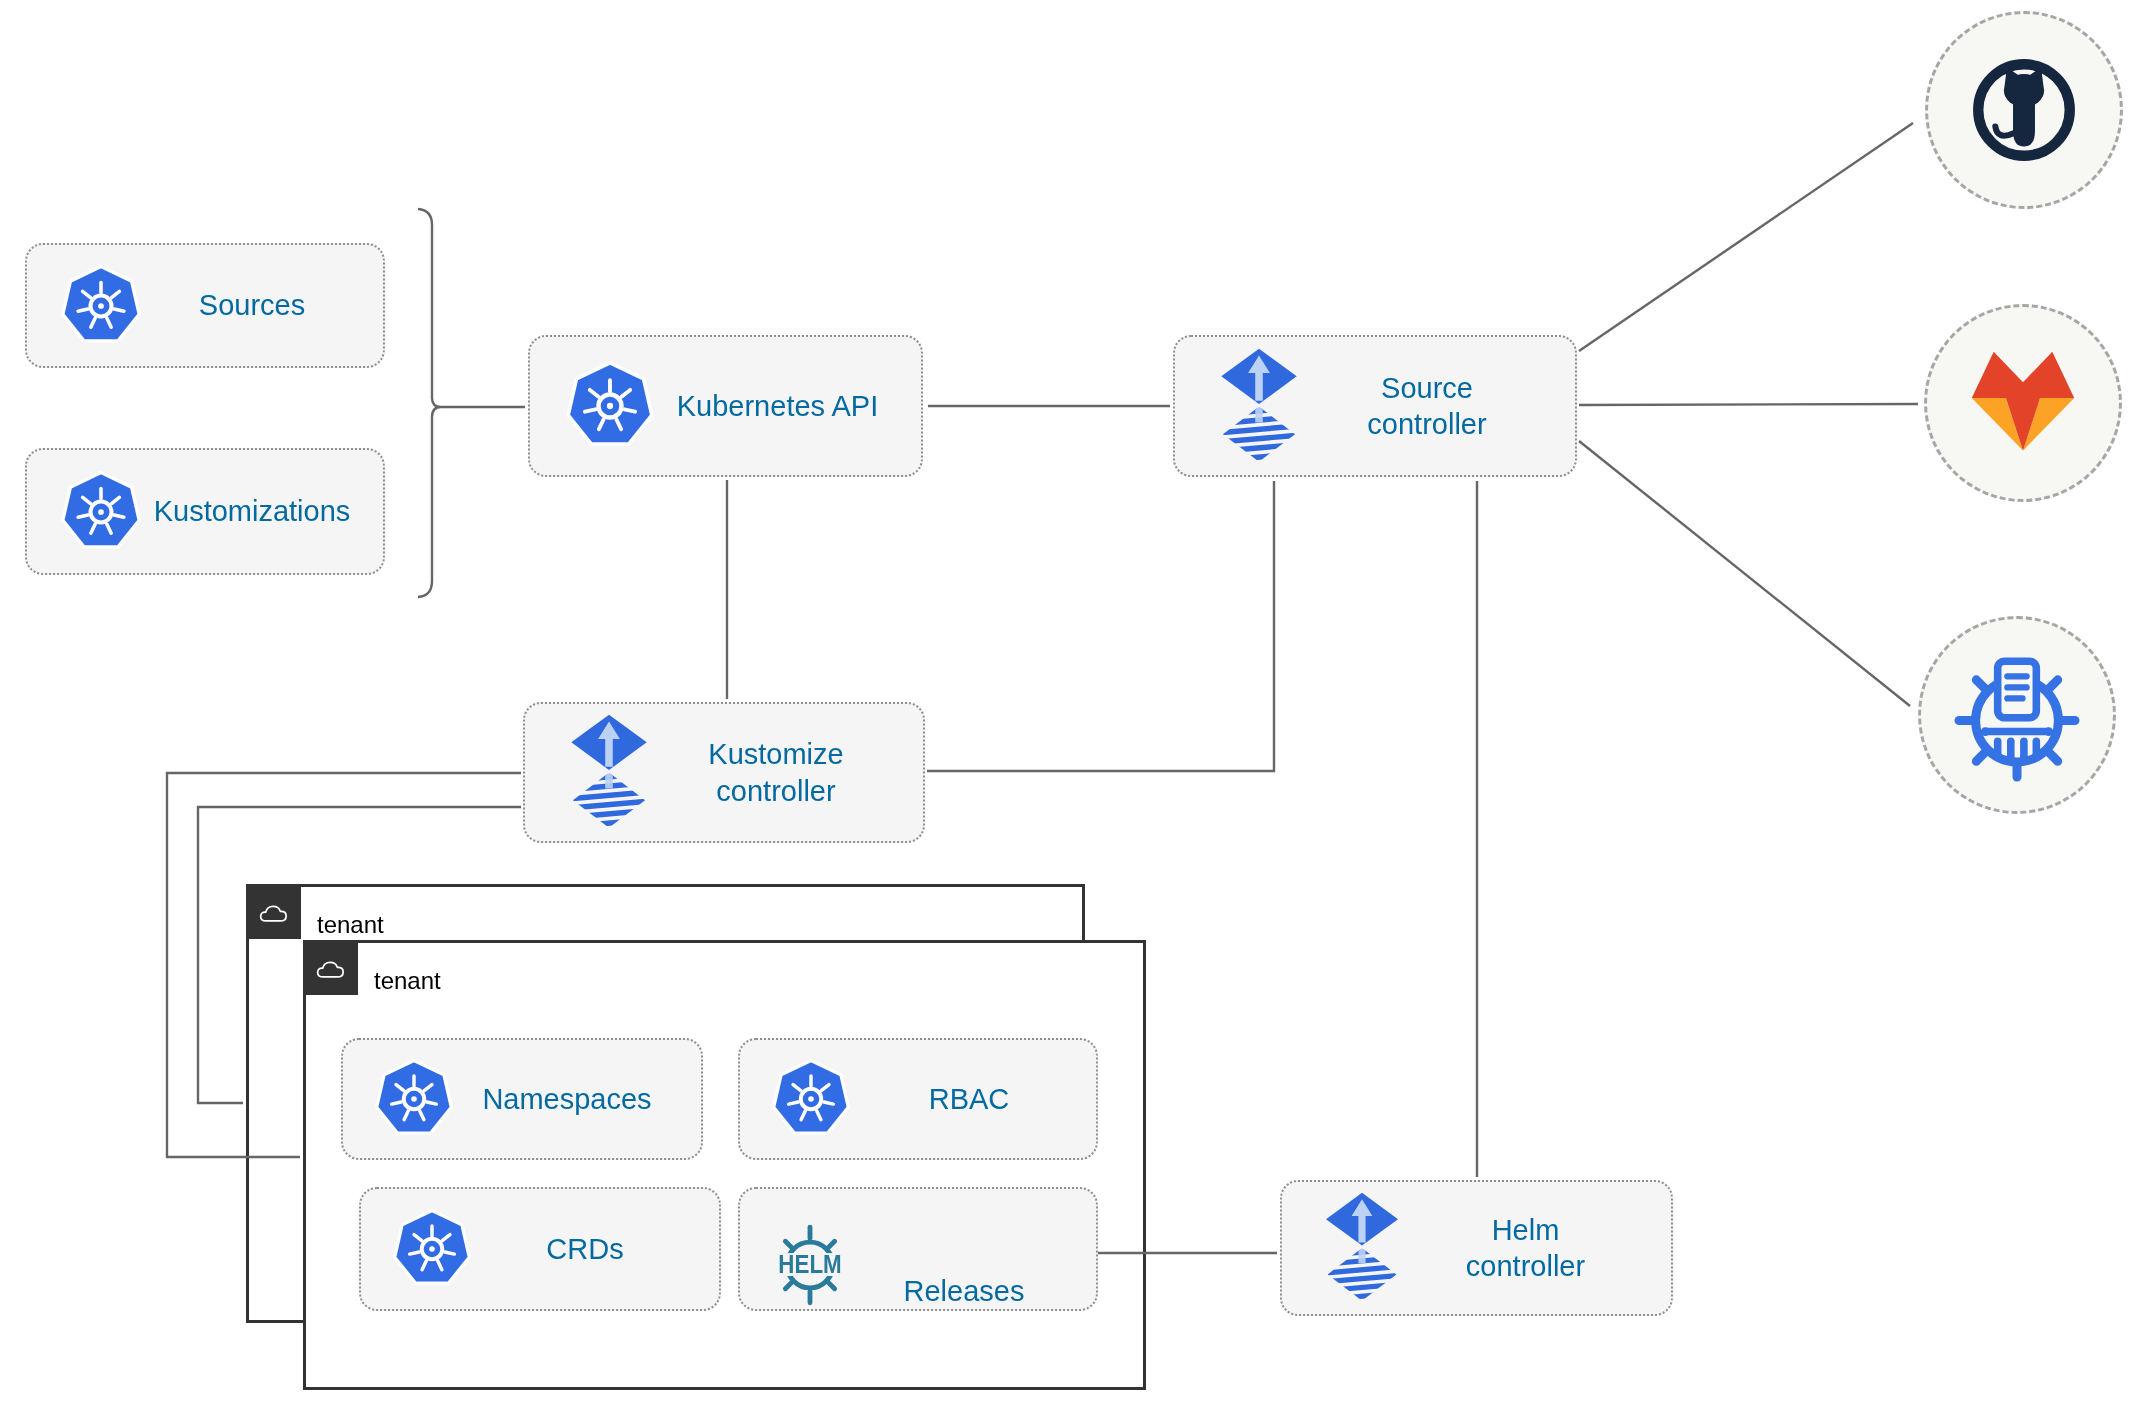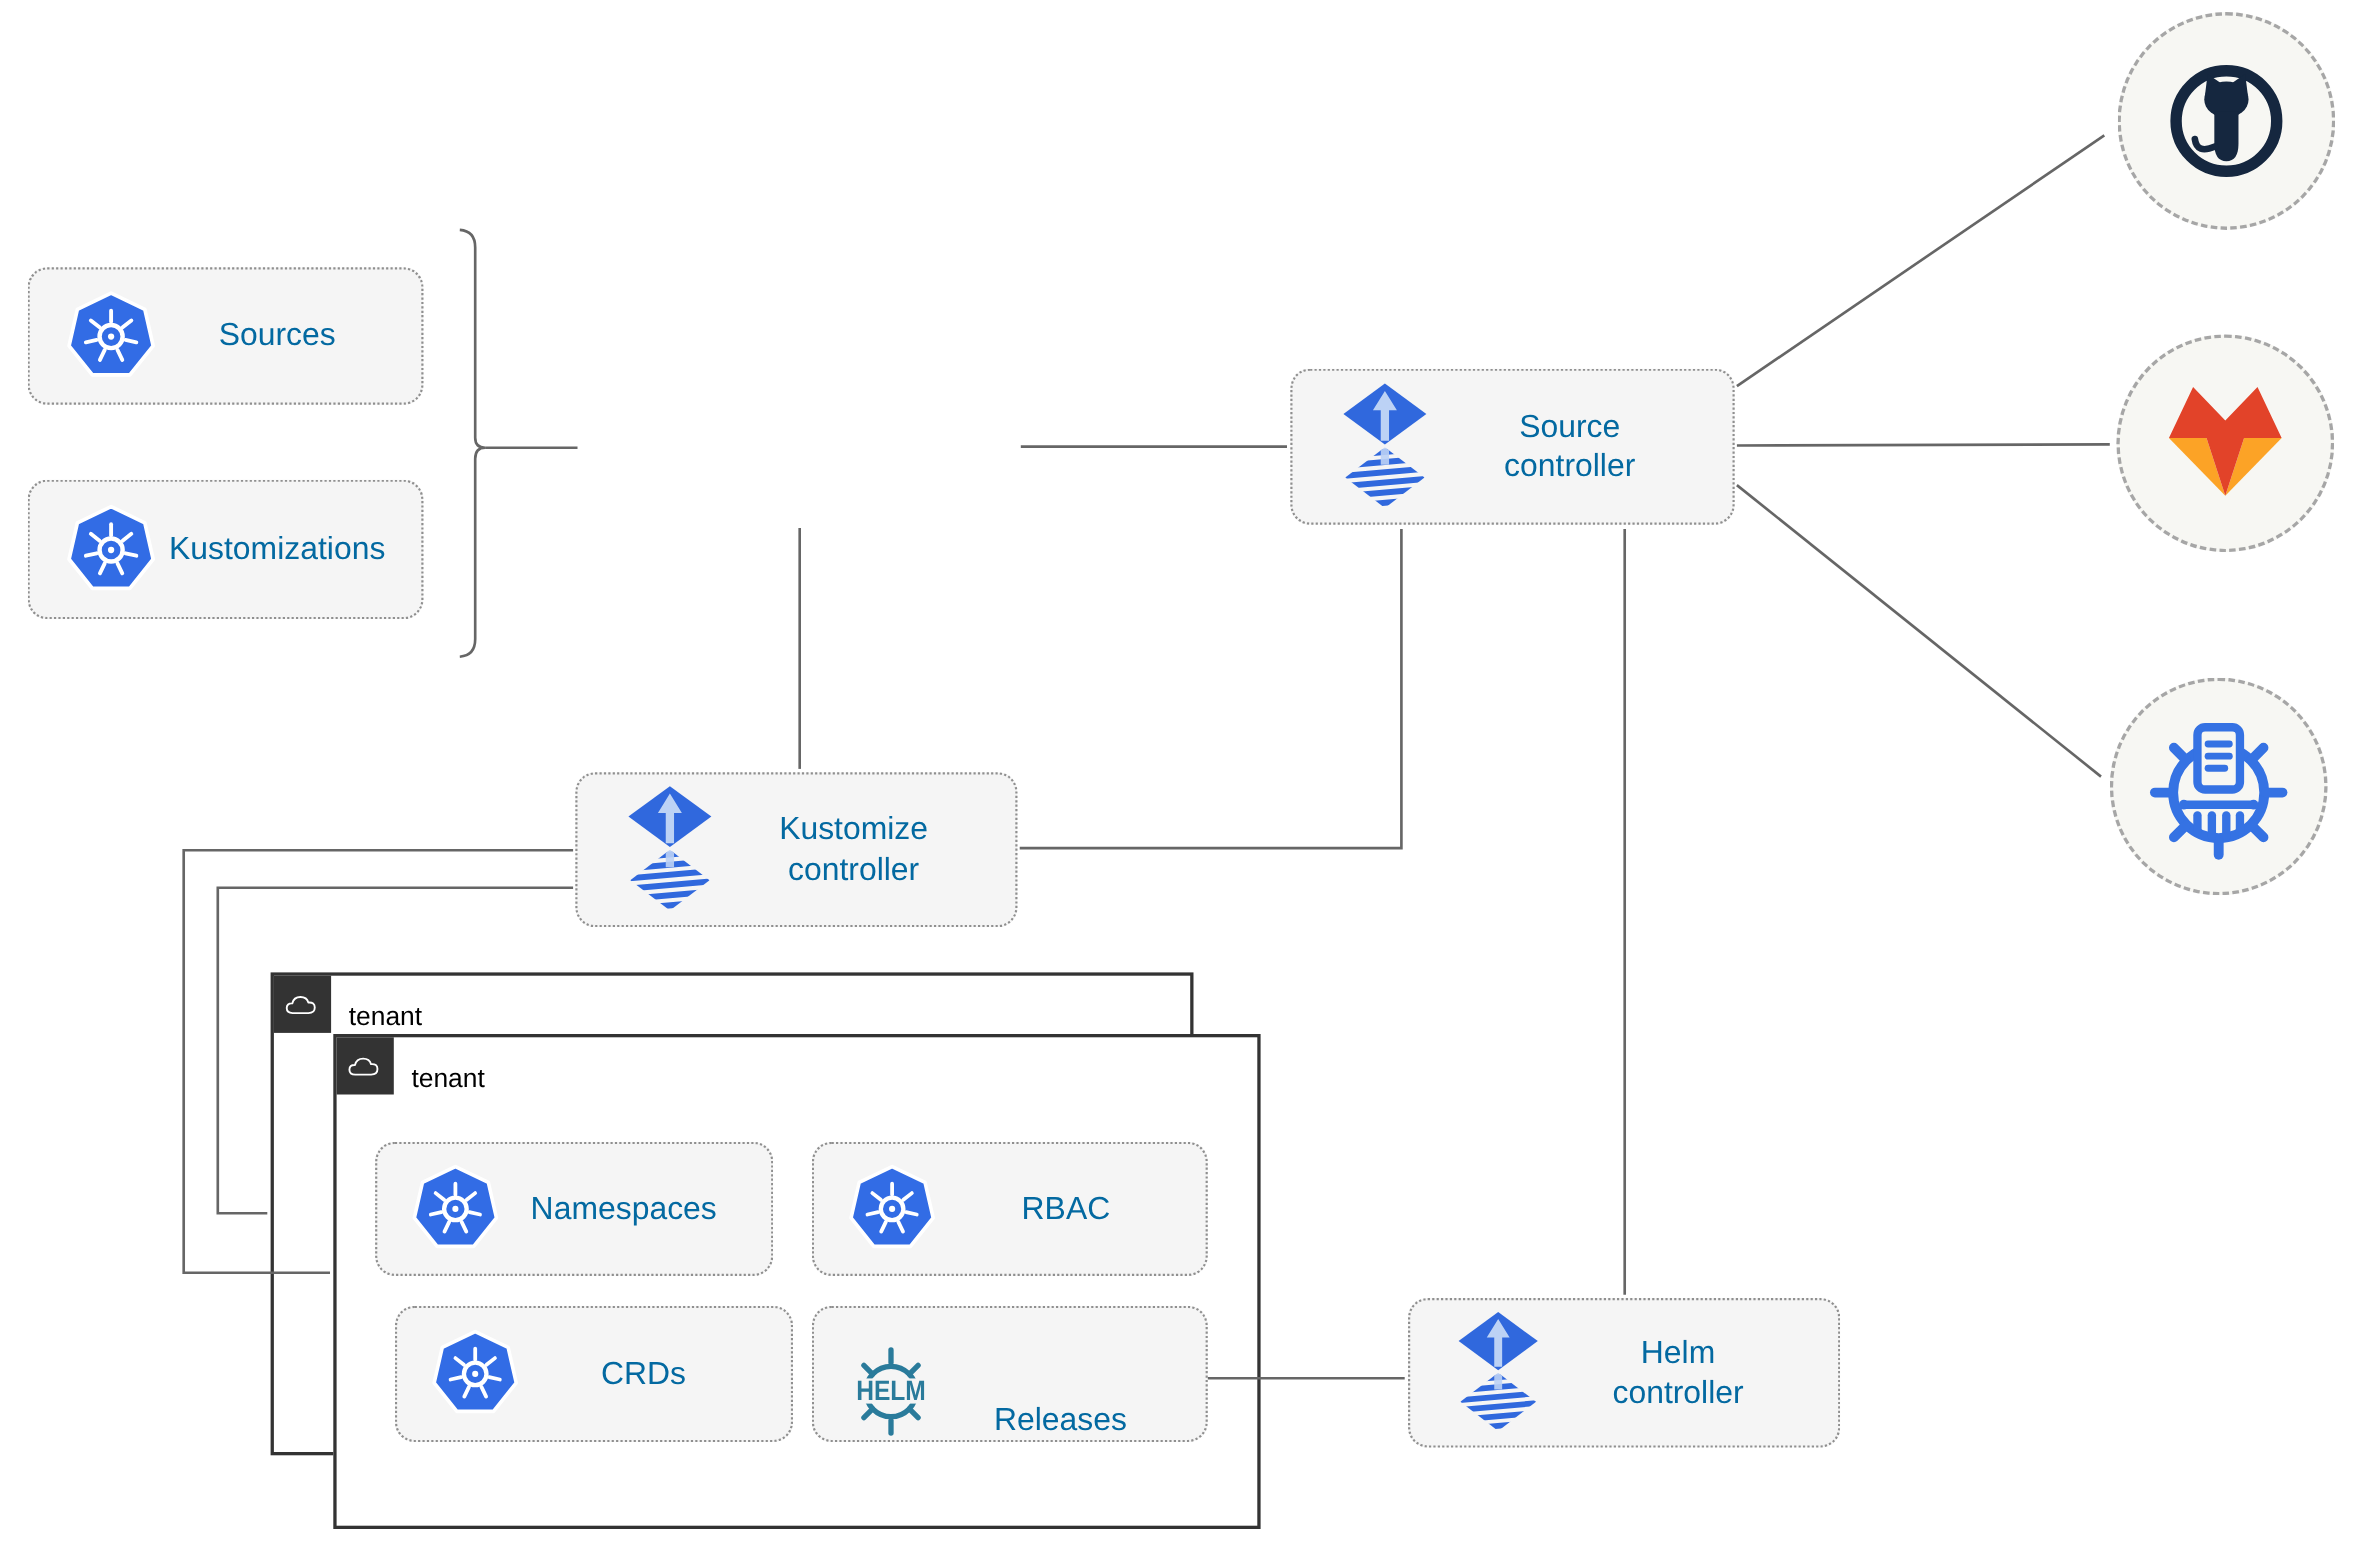--- a/index.html
+++ b/index.html
@@ -223,29 +223,37 @@
   </div>
 
   <div class="node" style="left:25px;top:243px;width:360px;height:125px;">
     <span class="icon" style="margin-left:32px;">
         <svg width="84" height="84">
           <use href="#sym-k8s"></use>
         </svg>
       </span>
     <span class="label">Sources</span>
   </div>
-  <div class="node" style="left:25px;top:436px;width:360px;height:127px;align-items:center;">
+  <div class="node" style="left:25px;top:448px;width:360px;height:127px;align-items:center;">
     <span class="icon" style="margin-left:32px;">
         <svg width="84" height="84">
           <use href="#sym-k8s"></use>
         </svg>
       </span>
     <span class="label">Kustomizations</span>
   </div>
 
+  <div class="node" style="left:528px;top:335px;width:395px;height:142px;">
+    <span class="icon" style="margin-left:34px;">
+        <svg width="92" height="92">
+          <use href="#sym-k8s"></use>
+        </svg>
+      </span>
+    <span class="label">Kubernetes API</span>
+  </div>
 
   <div class="node" style="left:1173px;top:335px;width:404px;height:142px;">
     <span class="icon" style="margin-left:42px;">
         <svg width="84" height="119">
           <use href="#sym-flux"></use>
         </svg>
       </span>
     <span class="label">Source
 controller</span>
   </div>

